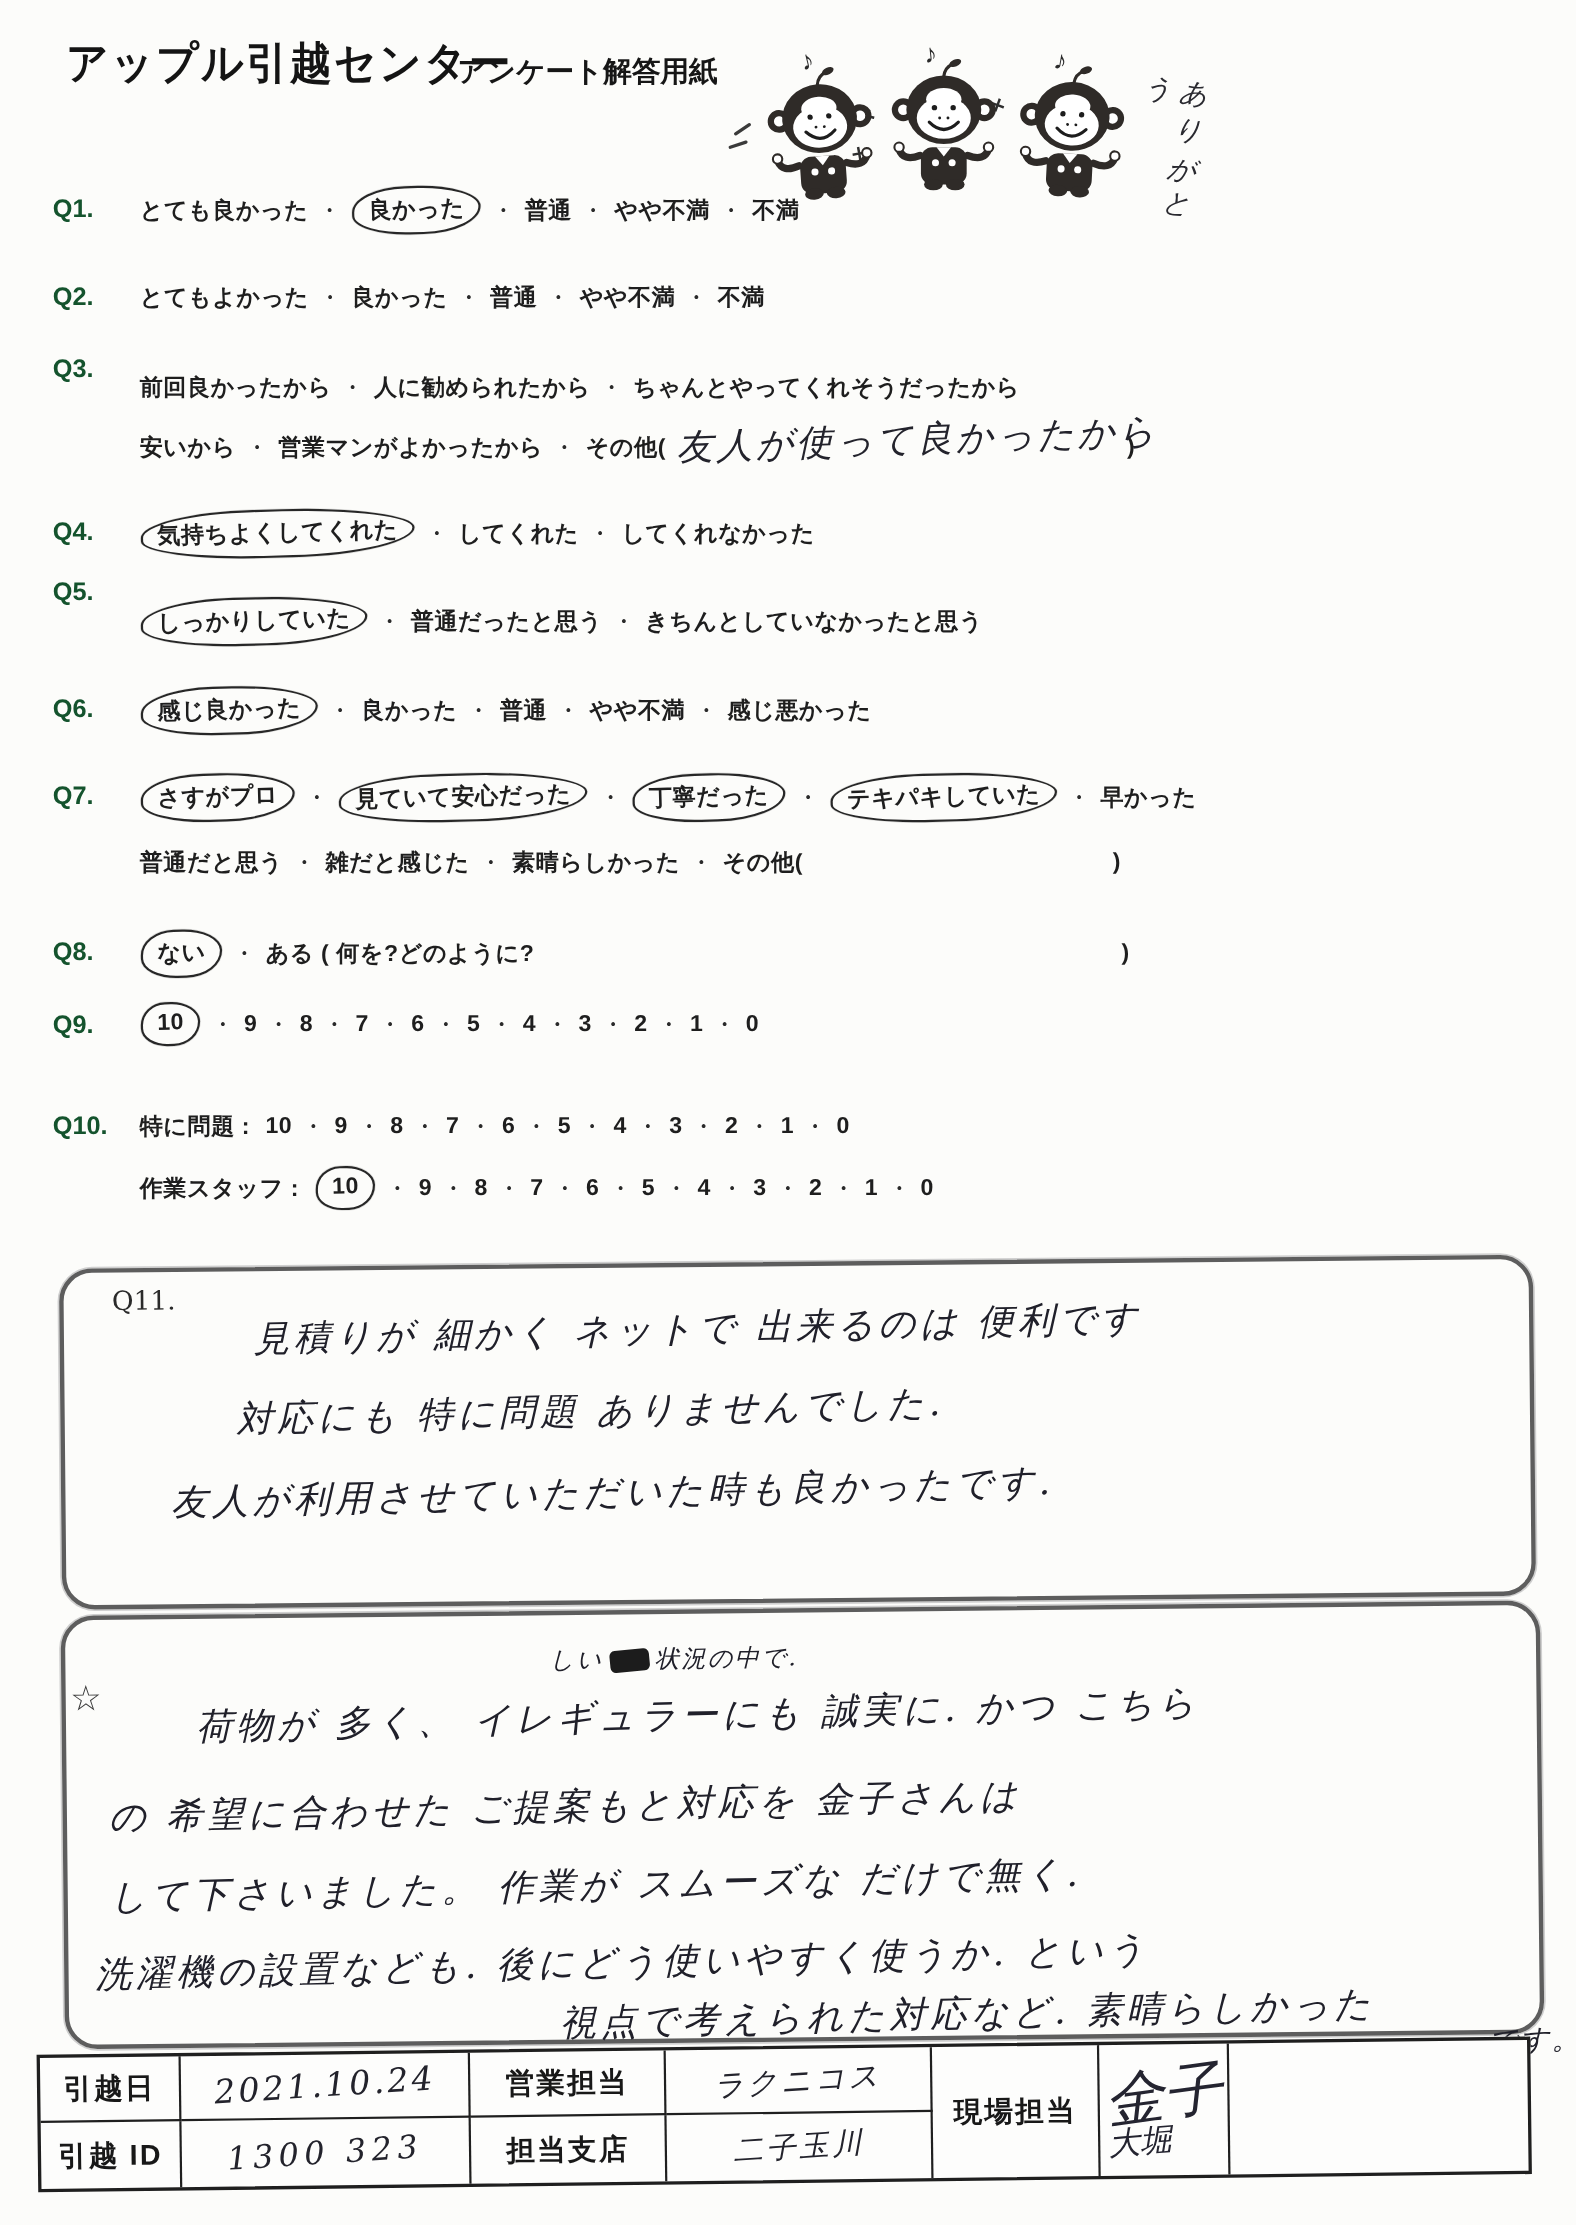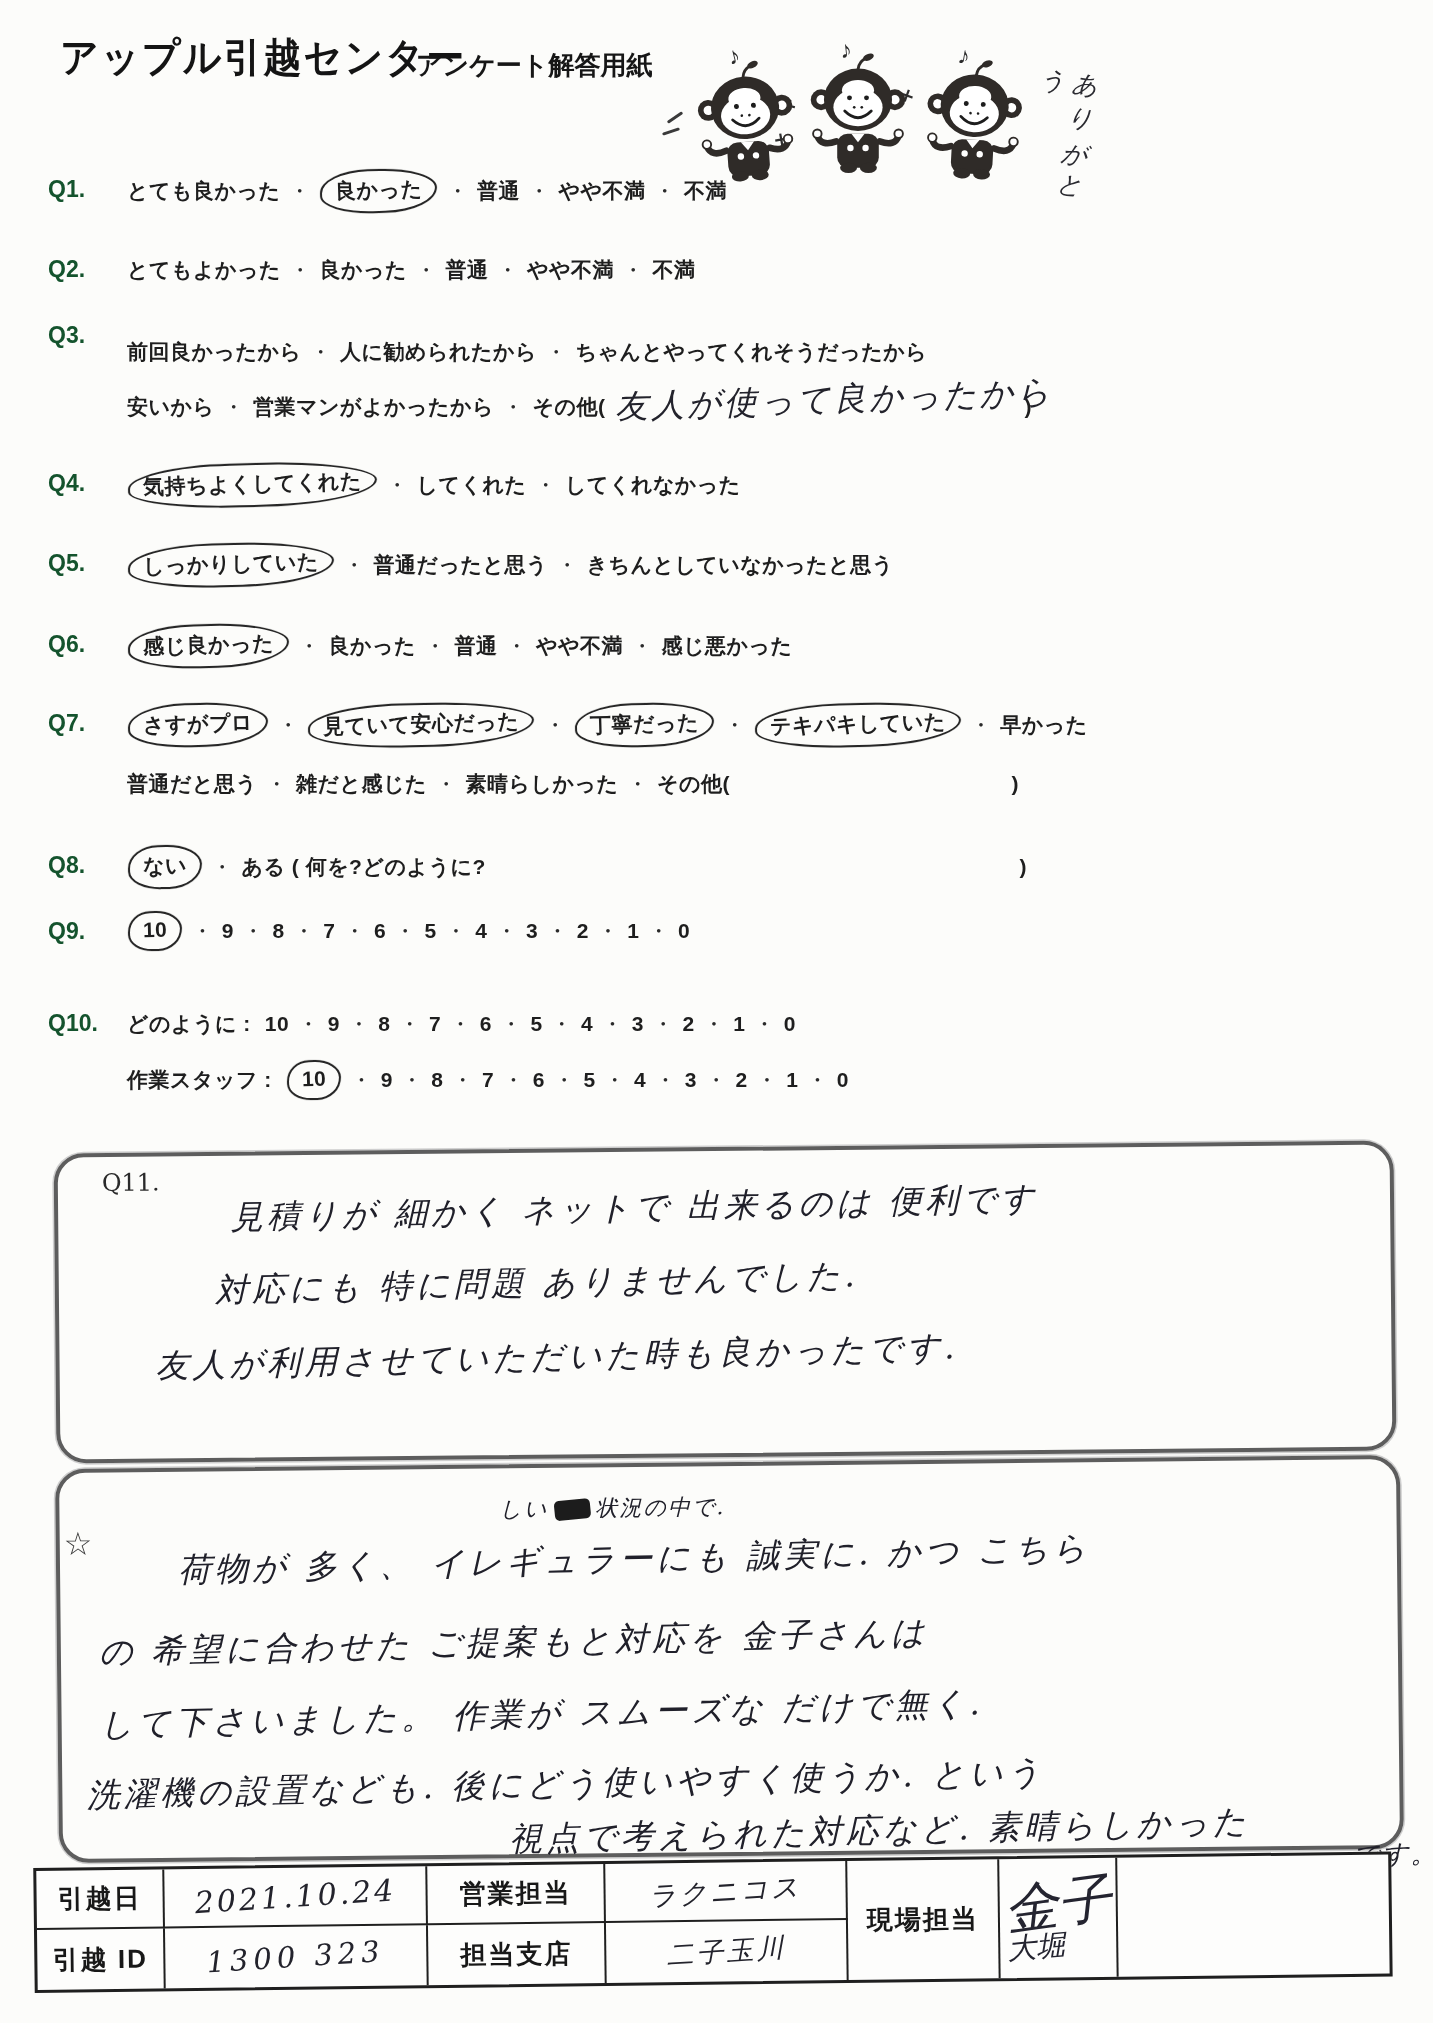--- a/index.html
+++ b/index.html
@@ -198,21 +198,21 @@
         <span>してくれなかった</span>
       </div>
       <span class="q-label" style="top: 470px;">Q4.</span>
       <div class="q-line" style="top: 550px;">
         <span class="circled">しっかりしていた</span>
         <span class="sep">・</span>
         <span>普通だったと思う</span>
         <span class="sep">・</span>
         <span>きちんとしていなかったと思う</span>
       </div>
-      <span class="q-label" style="top: 550px;">Q5.</span>
+      <span class="q-label" style="top: 524px;">Q5.</span>
       <div class="q-line" style="top: 631px;">
         <span class="circled">感じ良かった</span>
         <span class="sep">・</span>
         <span>良かった</span>
         <span class="sep">・</span>
         <span>普通</span>
         <span class="sep">・</span>
         <span>やや不満</span>
         <span class="sep">・</span>
         <span>感じ悪かった</span>
@@ -265,21 +265,21 @@
         <span>3</span>
         <span class="sep">・</span>
         <span>2</span>
         <span class="sep">・</span>
         <span>1</span>
         <span class="sep">・</span>
         <span>0</span>
       </div>
       <span class="q-label" style="top: 918px;">Q9.</span>
       <div class="q-line" style="top: 1010px;">
-        <span class="prefix">どのように :</span>
+        <span class="prefix">特に問題 :</span>
         <span>10</span>
         <span class="sep">・</span>
         <span>9</span>
         <span class="sep">・</span>
         <span>8</span>
         <span class="sep">・</span>
         <span>7</span>
         <span class="sep">・</span>
         <span>6</span>
         <span class="sep">・</span>

